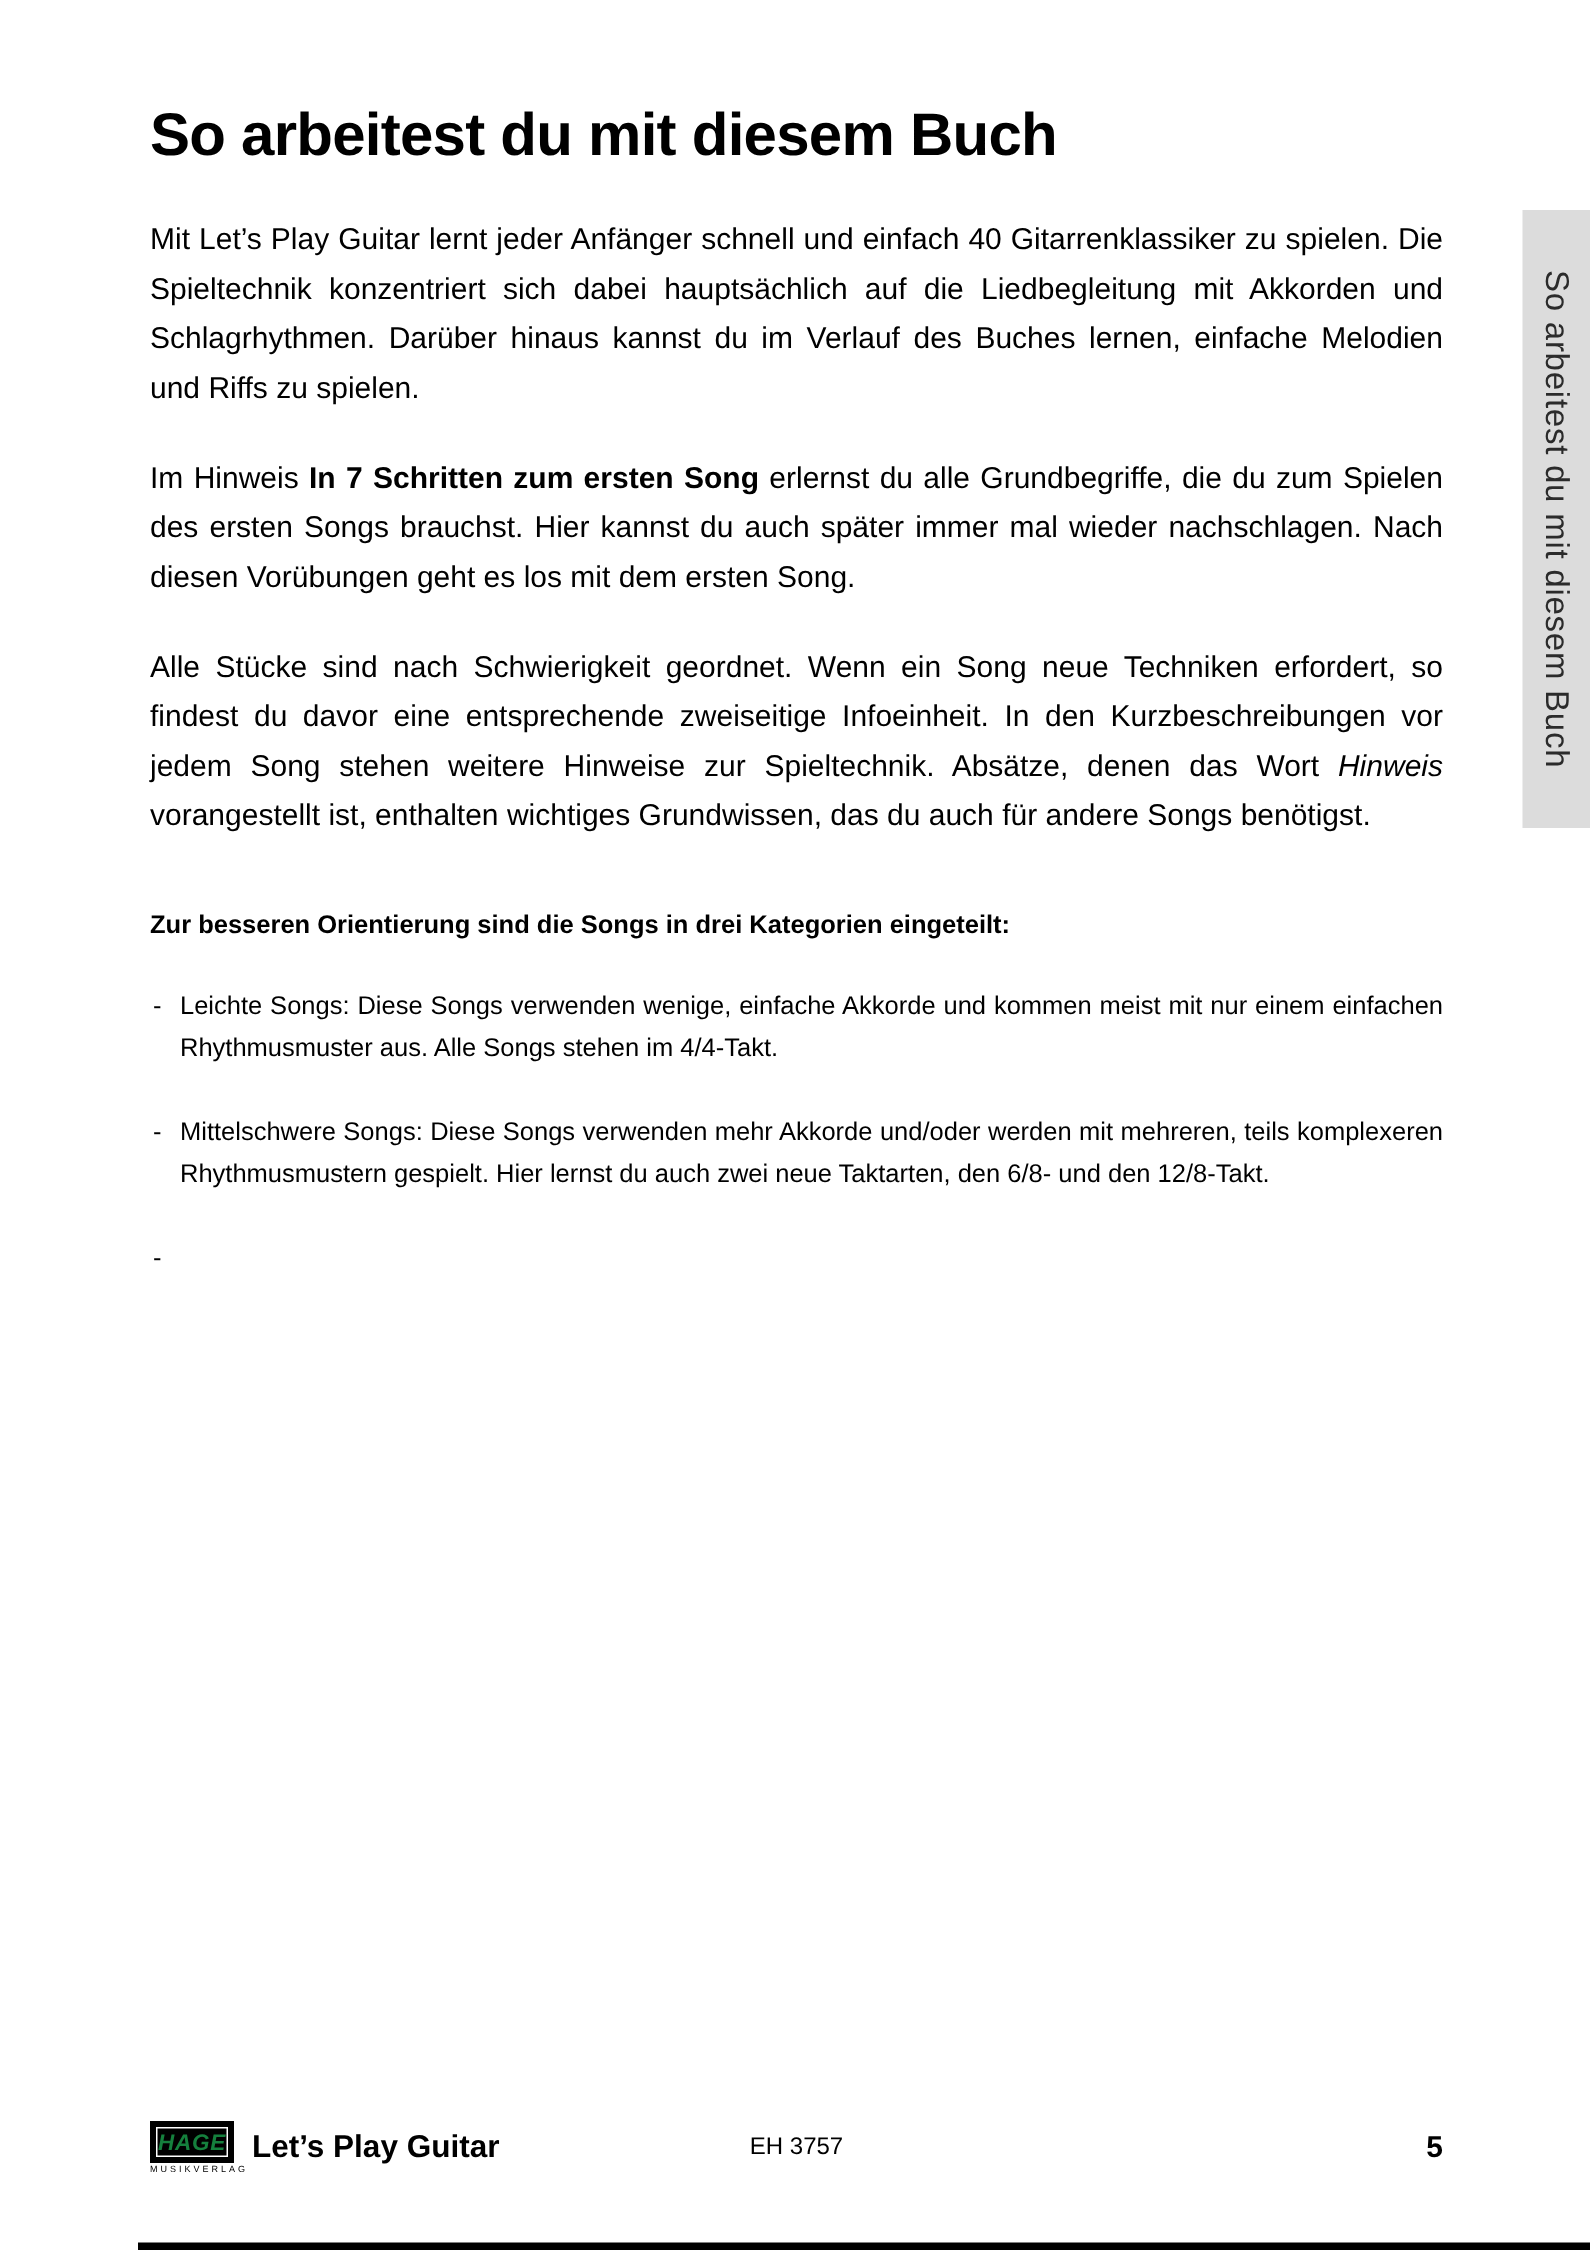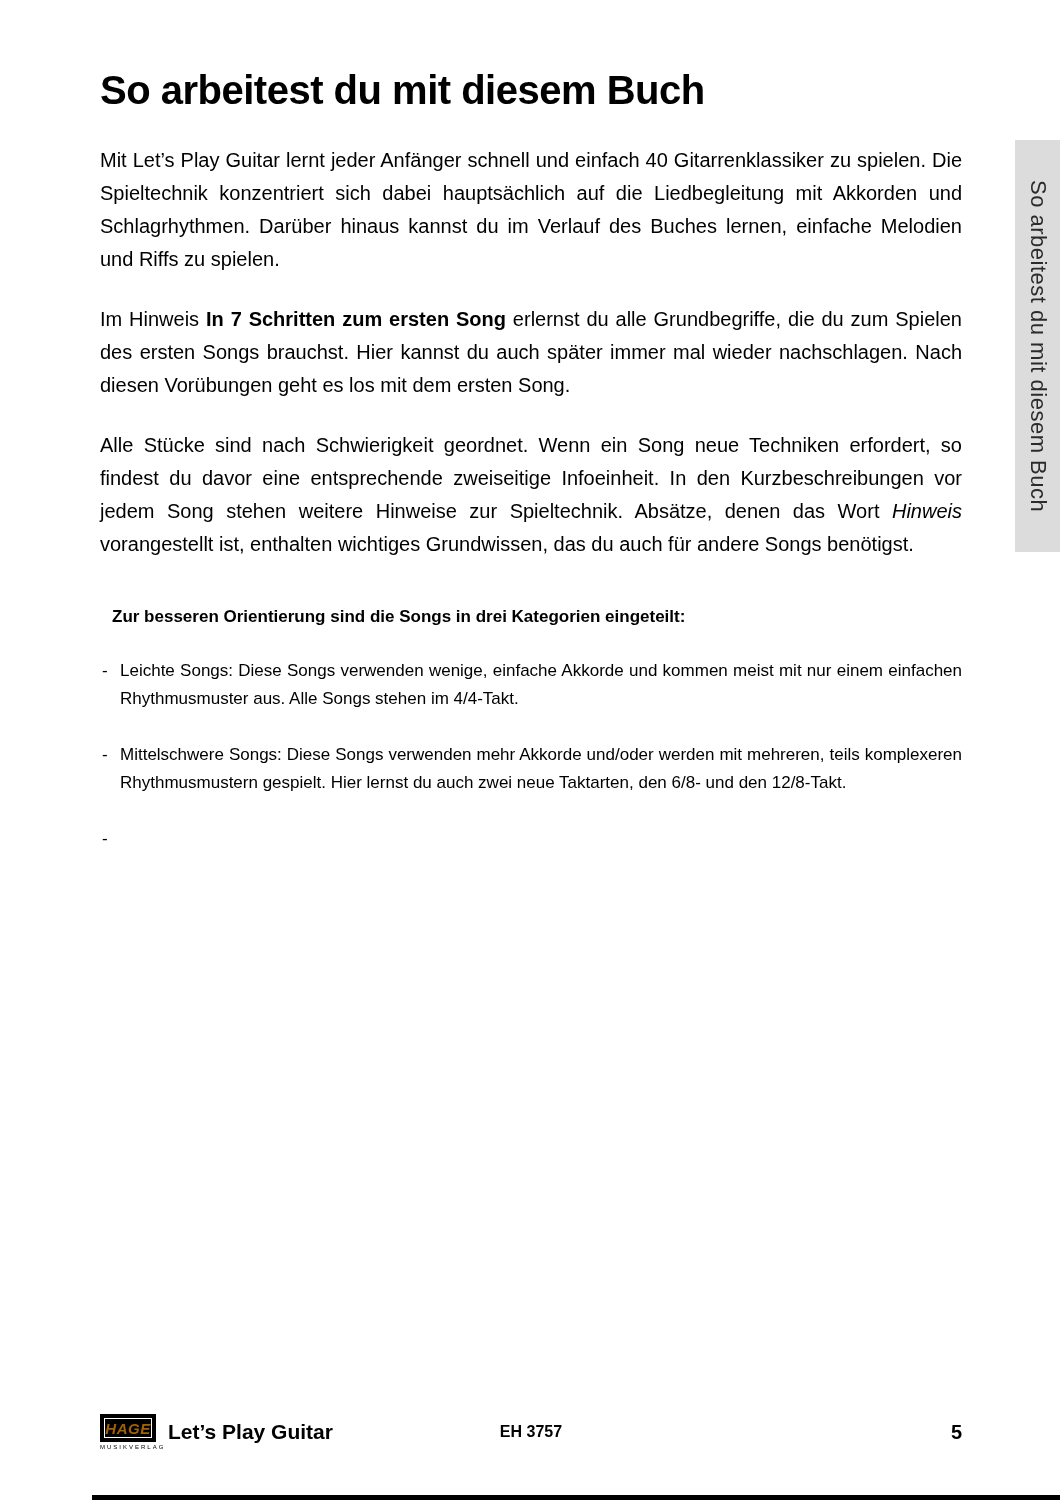--- a/index.html
+++ b/index.html
@@ -28,21 +28,21 @@
   }
   p.body-par {
     font-size: 20px;
     line-height: 1.65;
     text-align: justify;
     margin: 0 0 27px 0;
   }
   .categories-heading {
     font-size: 17px;
     font-weight: 700;
-    margin: 46px 0 30px 12px;
+    margin: 46px 0 30px 0;
   }
   .bullet {
     position: relative;
     padding-left: 20px;
     font-size: 17px;
     line-height: 1.65;
     text-align: justify;
     margin: 0 0 28px 0;
   }
   .bullet .marker {
@@ -77,21 +77,21 @@
     display: flex;
     align-items: center;
   }
   .hage-logo {
     width: 56px;
     margin-right: 12px;
     flex: 0 0 auto;
   }
   .hage-box {
     background: #000;
-    color: #a16207;
+    color: #15803d;
     font-weight: 700;
     font-style: italic;
     font-size: 15px;
     text-align: center;
     padding: 4px 0 3px 0;
     border: 2px solid #000;
     box-shadow: inset 0 0 0 2px #000, inset 0 0 0 3px #fff;
     letter-spacing: 0.5px;
   }
   .hage-sub {
@@ -105,21 +105,21 @@
     font-size: 21px;
     font-weight: 700;
     flex: 0 0 auto;
   }
   .footer-edition {
     position: absolute;
     left: 0;
     right: 0;
     text-align: center;
     font-size: 16px;
-    font-weight: 700;
+    font-weight: 400;
   }
   .footer-page-number {
     margin-left: auto;
     font-size: 20px;
     font-weight: 700;
   }
   .bottom-bar {
     position: absolute;
     bottom: 0;
     left: 92px;

